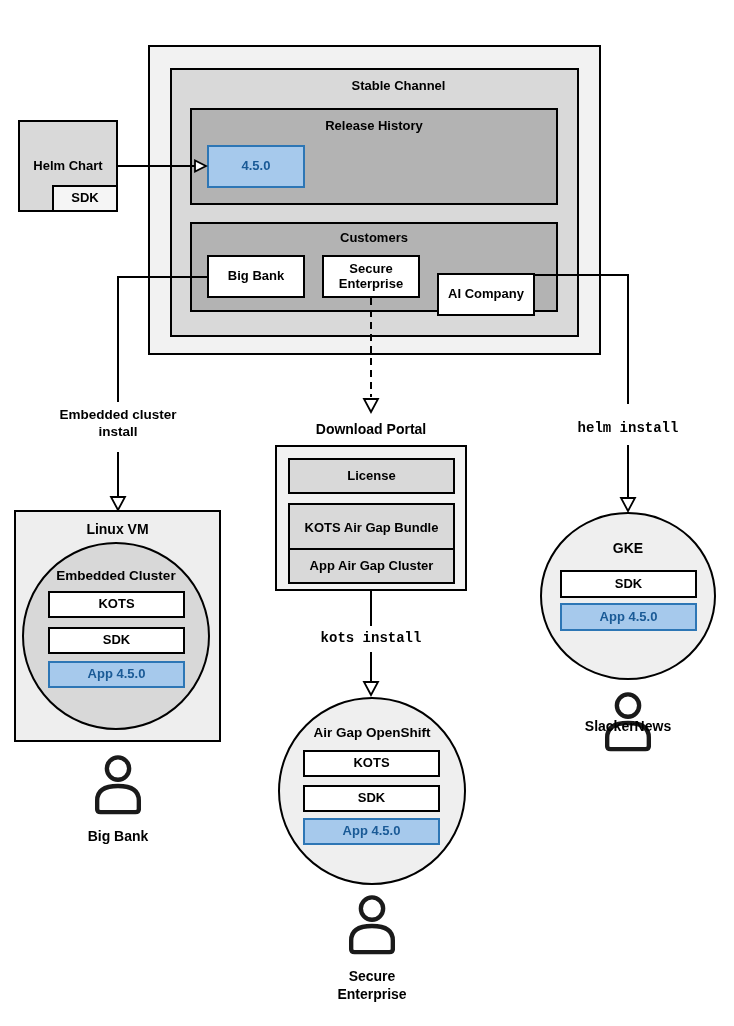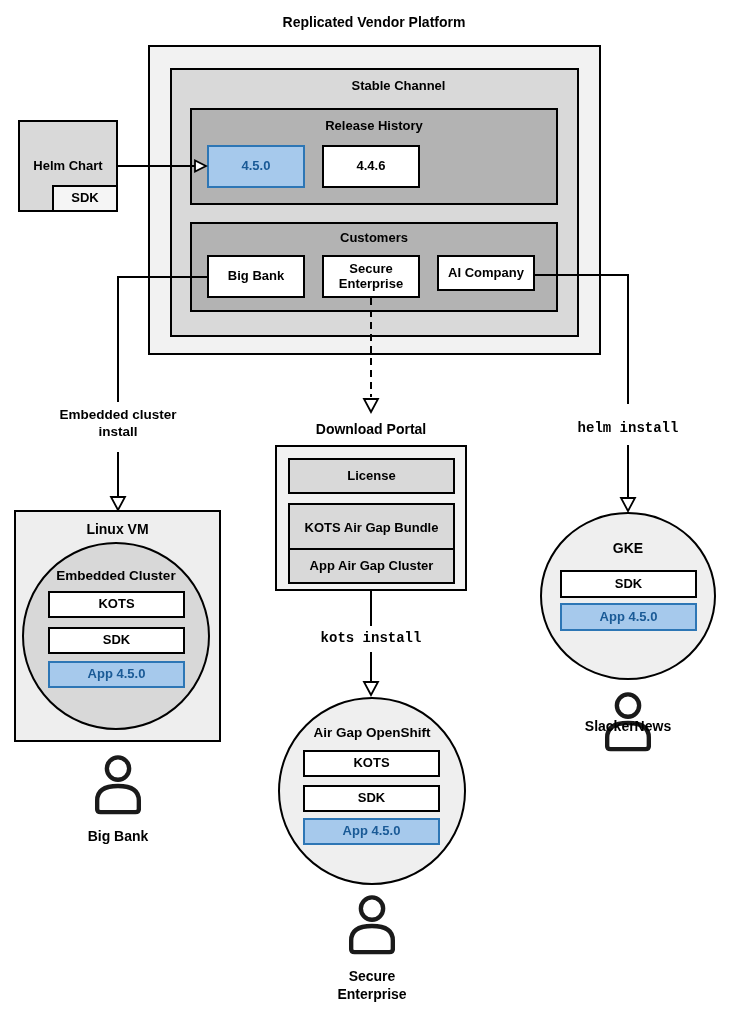--- a/index.html
+++ b/index.html
@@ -28,38 +28,36 @@
   svg.connectors { position:absolute; left:0; top:0; pointer-events:none; }
   svg.connectors path { stroke:#000; stroke-width:2; fill:none; }
   svg.connectors polygon { fill:#fff; stroke:#000; stroke-width:1.8; }
   .user-icon svg { display:block; }
 </style>
 </head>
 <body>
 
 <div class="stage">
 
-  <div class="abs lbl lbl-lg" style="left:174px; top:14px; width:400px;">Replicated Vendor Platform</div>
 
   <div class="abs frame fill-outer" style="left:148px; top:45px; width:453px; height:310px;"></div>
 
   <div class="abs frame fill-mid" style="left:170px; top:68px; width:409px; height:269px;"></div>
   <div class="abs lbl" style="left:170px; top:78px; width:409px;padding-left:48px;">Stable Channel</div>
 
   <div class="abs frame fill-inner" style="left:190px; top:108px; width:368px; height:97px;"></div>
   <div class="abs lbl" style="left:190px; top:118px; width:368px;">Release History</div>
   <div class="abs node blue" style="left:207px; top:145px; width:98px; height:43px;">4.5.0</div>
-  <div class="abs node" style="left:322px; top:145px; width:98px; height:43px;">4.4.6</div>
 
   <div class="abs frame fill-inner" style="left:190px; top:222px; width:368px; height:90px;"></div>
   <div class="abs lbl" style="left:190px; top:230px; width:368px;">Customers</div>
   <div class="abs node" style="left:207px; top:255px; width:98px; height:43px;">Big Bank</div>
   <div class="abs node prelines" style="left:322px; top:255px; width:98px; height:43px;">Secure
 Enterprise</div>
-  <div class="abs node" style="left:437px; top:255px; width:98px; height:36px;">AI Company</div>
+  <div class="abs node" style="left:437px; top:273px; width:98px; height:43px;">AI Company</div>
 
   <div class="abs frame fill-mid" style="left:18px; top:120px; width:100px; height:92px;"></div>
   <div class="abs lbl" style="left:18px; top:158px; width:100px;">Helm Chart</div>
   <div class="abs node" style="left:52px; top:185px; width:66px; height:27px; background:#f5f5f5;">SDK</div>
 
   <div class="abs lbl prelines" style="left:38px; top:407px; width:160px; font-size:13.5px;">Embedded cluster
 install</div>
 
   <div class="abs frame" style="left:14px; top:510px; width:207px; height:232px; background:#eeeeee;"></div>
   <div class="abs lbl lbl-lg" style="left:14px; top:521px; width:207px;">Linux VM</div>

